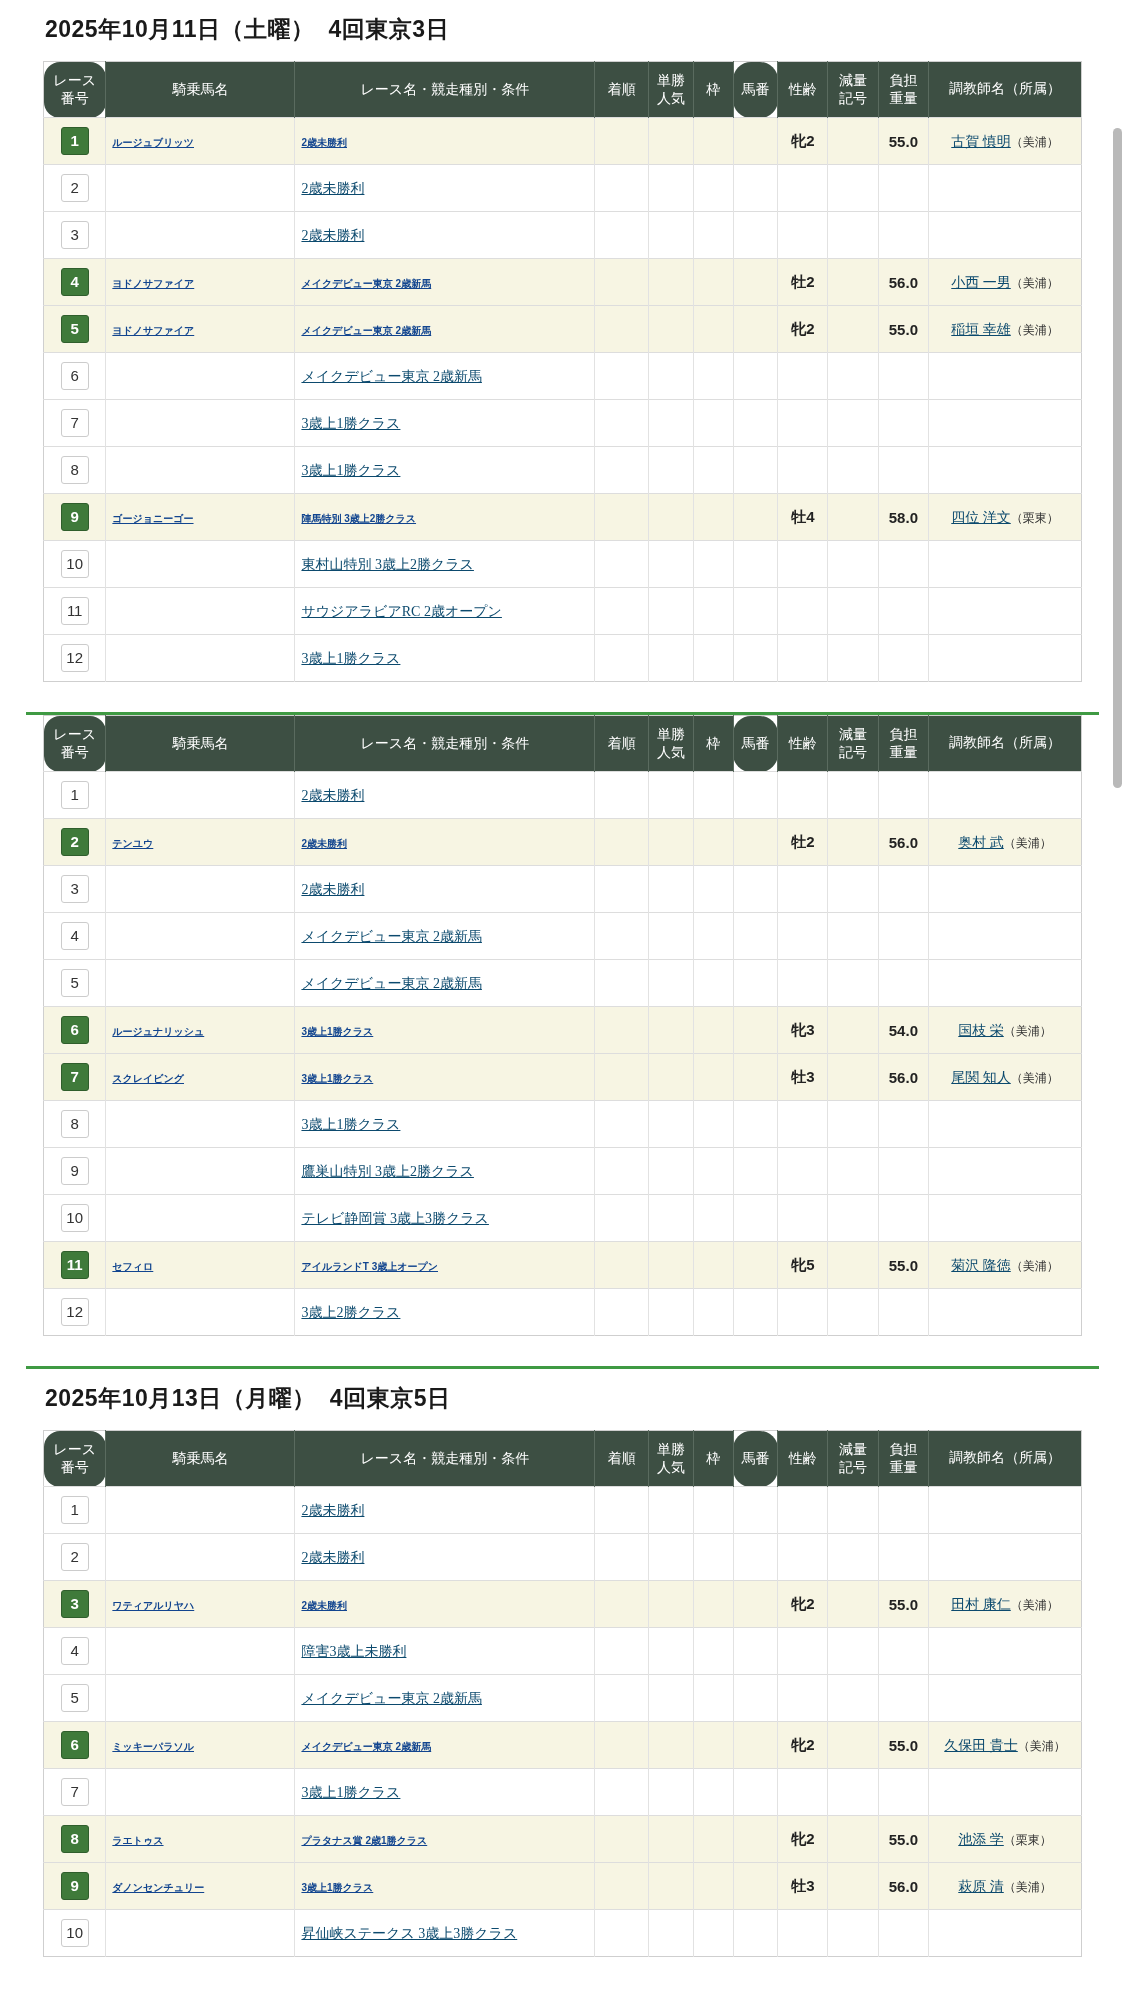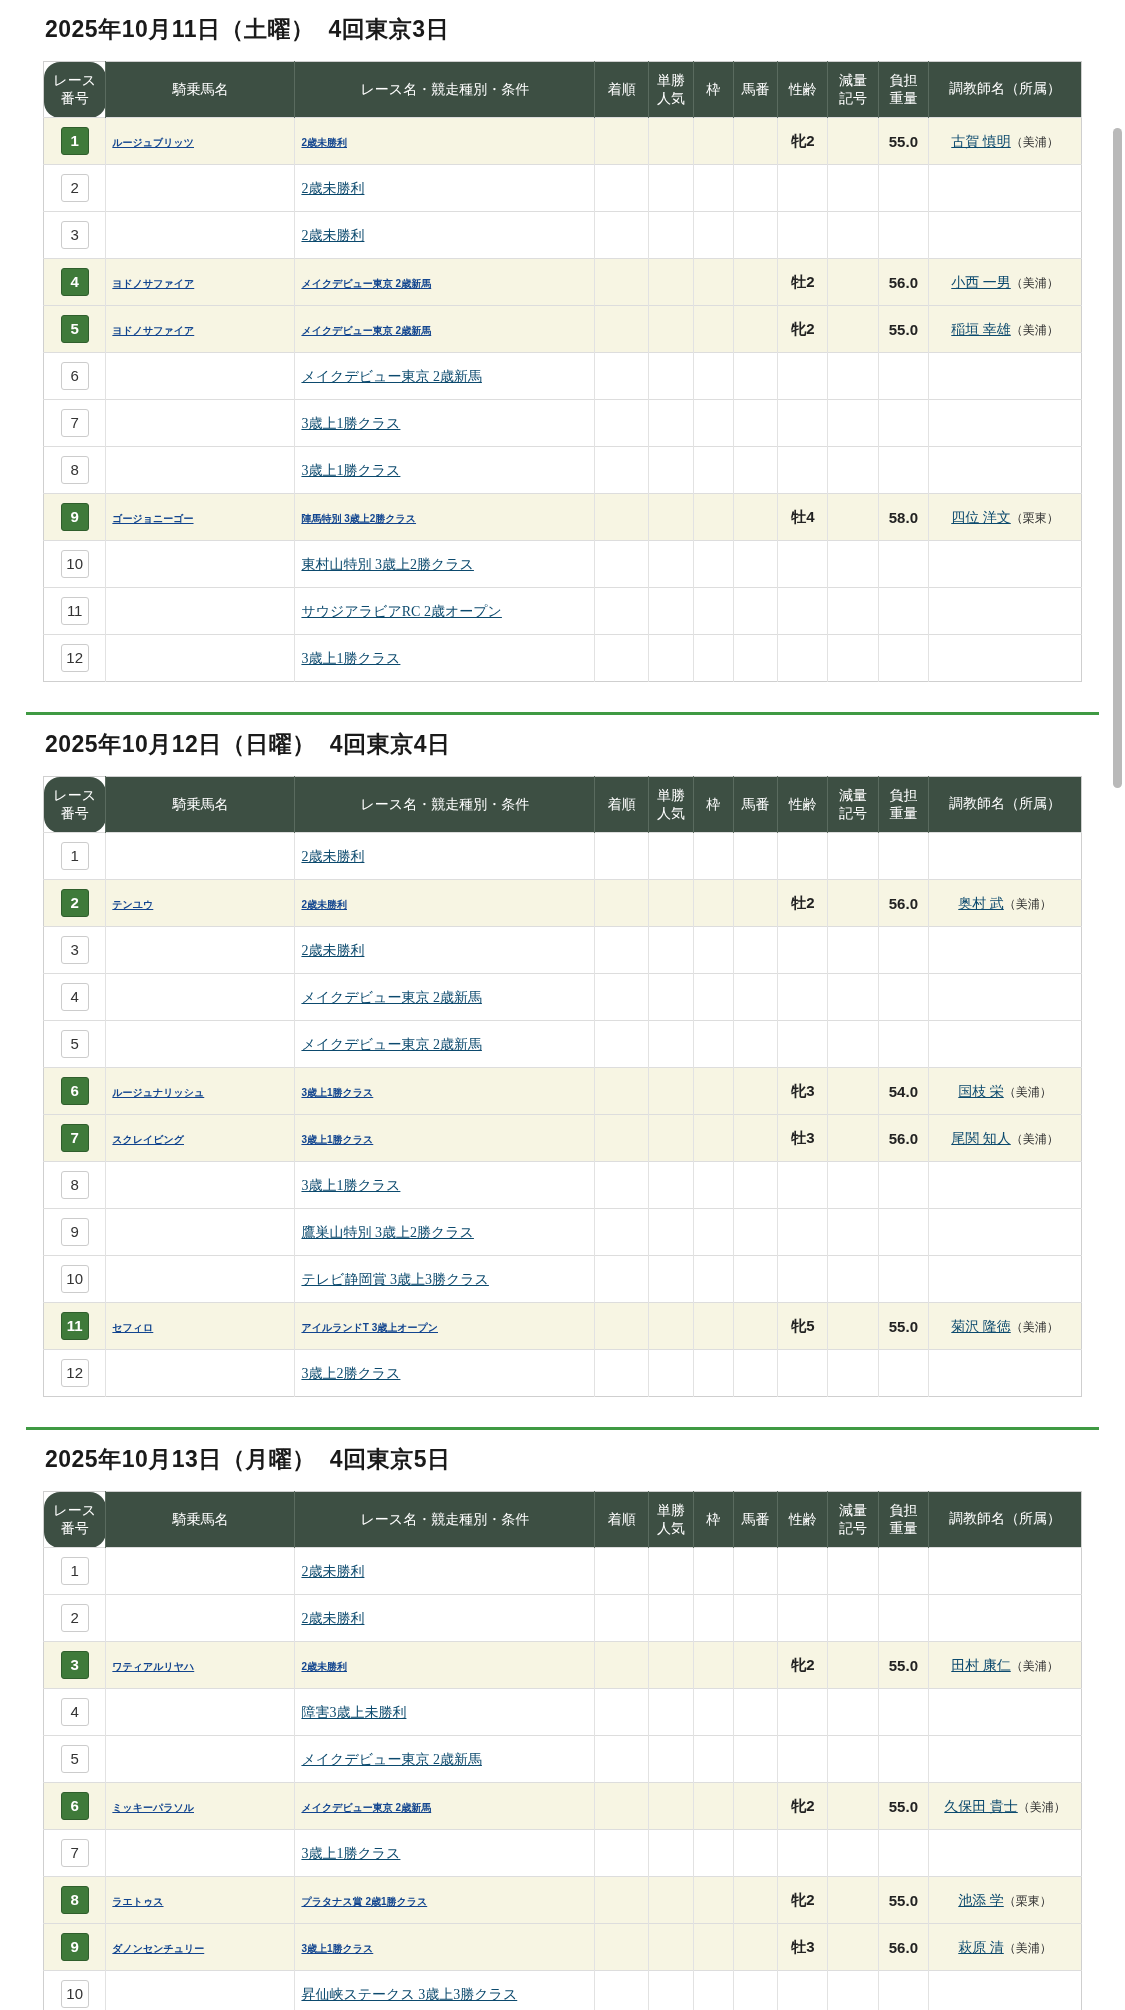--- a/index.html
+++ b/index.html
@@ -76,21 +76,21 @@
   td.c-gen { width: 50px; text-align: center; }
   td.c-wt { width: 50px; text-align: center; font-weight: bold; font-size: 15px; }
   td.c-trainer { width: 152px; text-align: center; font-size: 14px; }
 
   th.h-no { width: 62px; border-radius: 16px; }
   th.h-horse { width: 188px; }
   th.h-race { width: 298px; }
   th.h-chaku { width: 54px; }
   th.h-tan { width: 44px; }
   th.h-waku { width: 40px; }
-  th.h-uma { width: 44px; }
+  th.h-uma { width: 44px; border-radius: 18px; }
   th.h-sex { width: 50px; }
   th.h-gen { width: 50px; }
   th.h-wt { width: 50px; }
   th.h-trainer { width: 152px; font-family: Liberation Mono, monospace; }
 
   .racenum {
     display: inline-block;
     width: 28px;
     height: 28px;
     line-height: 26px;
@@ -325,21 +325,20 @@
             <td class="c-sex"></td>
             <td class="c-gen"></td>
             <td class="c-wt"></td>
             <td class="c-trainer"></td>
           </tr>
         </tbody>
       </table>
     </div>
     <div class="divider"></div>
     <div class="day-block">
-      <div class="day-header"><span>2025年10月12日（日曜）</span><span class="day-sub">4回東京4日</span></div>
       <table class="race-table">
         <thead>
           <tr>
             <th class="h-no"><span>レース</span><br><span>番号</span></th>
             <th class="h-horse">騎乗馬名</th>
             <th class="h-race">レース名・競走種別・条件</th>
             <th class="h-chaku">着順</th>
             <th class="h-tan"><span>単勝</span><br><span>人気</span></th>
             <th class="h-waku">枠</th>
             <th class="h-uma">馬番</th>

